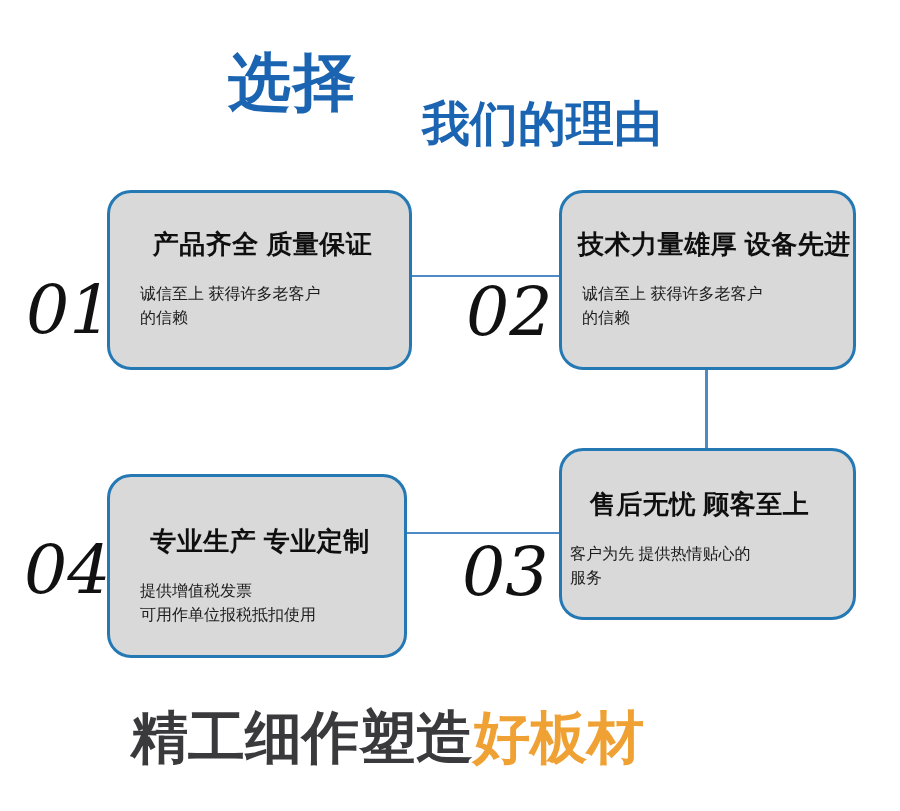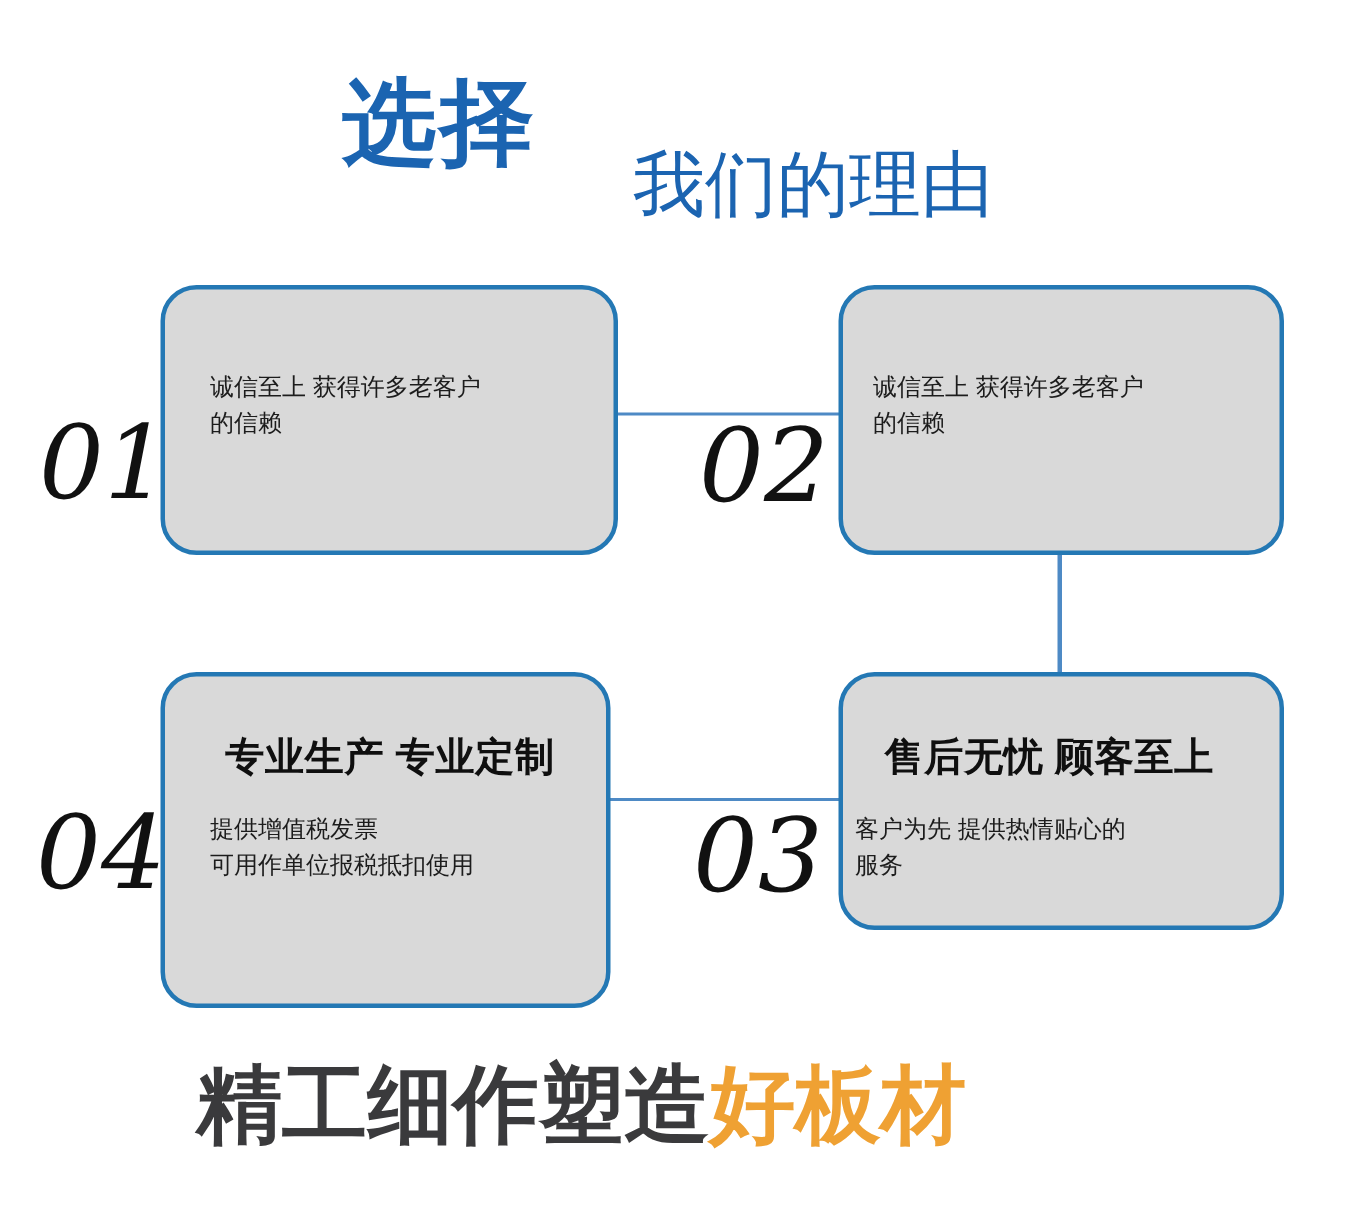--- a/index.html
+++ b/index.html
@@ -26,36 +26,36 @@
     font-weight: 900;
     letter-spacing: 2px;
     color: var(--title-blue, #1b64b1);
   }
   .title-sub {
     position: absolute;
     left: 422px;
     top: 96px;
     font-size: 48px;
     line-height: 1.15;
-    font-weight: 400;
+    font-weight: 700;
     color: var(--title-blue, #1b64b1);
   }
 
   
   .card {
     position: absolute;
     box-sizing: border-box;
     background: var(--card-bg, #d9d9d9);
     border: 3px solid var(--card-border, #2478b4);
     border-radius: 24px;
     padding: 34px 20px 0 26px;
   }
   .card-01 { left: 107px; top: 190px; width: 305px; height: 180px; }
   .card-02 { left: 559px; top: 190px; width: 297px; height: 180px; padding-left: 16px; padding-right: 10px; }
-  .card-04 { left: 107px; top: 448px; width: 300px; height: 224px; padding-top: 36px; }
+  .card-04 { left: 107px; top: 474px; width: 300px; height: 184px; padding-top: 47px; }
   .card-03 { left: 559px; top: 448px; width: 297px; height: 172px; padding-left: 4px; padding-top: 36px; }
 
   .card-title {
     font-size: 26px;
     font-weight: 700;
     color: #0f0f0f;
     text-align: center;
     white-space: nowrap;
     letter-spacing: 0.5px;
   }
@@ -109,26 +109,28 @@
 <div class="stage">
 
   <div class="title-main">选择</div>
   <div class="title-sub">我们的理由</div>
 
   <div class="connector conn-top"></div>
   <div class="connector conn-vertical"></div>
   <div class="connector conn-bottom"></div>
 
   <div class="card card-01">
+    <div class="card-title">产品齐全 质量保证</div>
     <div class="card-body">诚信至上 获得许多老客户
 的信赖</div>
   </div>
   <div class="num num-01">01</div>
 
   <div class="card card-02">
+    <div class="card-title">技术力量雄厚 设备先进</div>
     <div class="card-body">诚信至上 获得许多老客户
 的信赖</div>
   </div>
   <div class="num num-02">02</div>
 
   <div class="card card-04">
     <div class="card-title">专业生产 专业定制</div>
     <div class="card-body">提供增值税发票
 可用作单位报税抵扣使用</div>
   </div>

